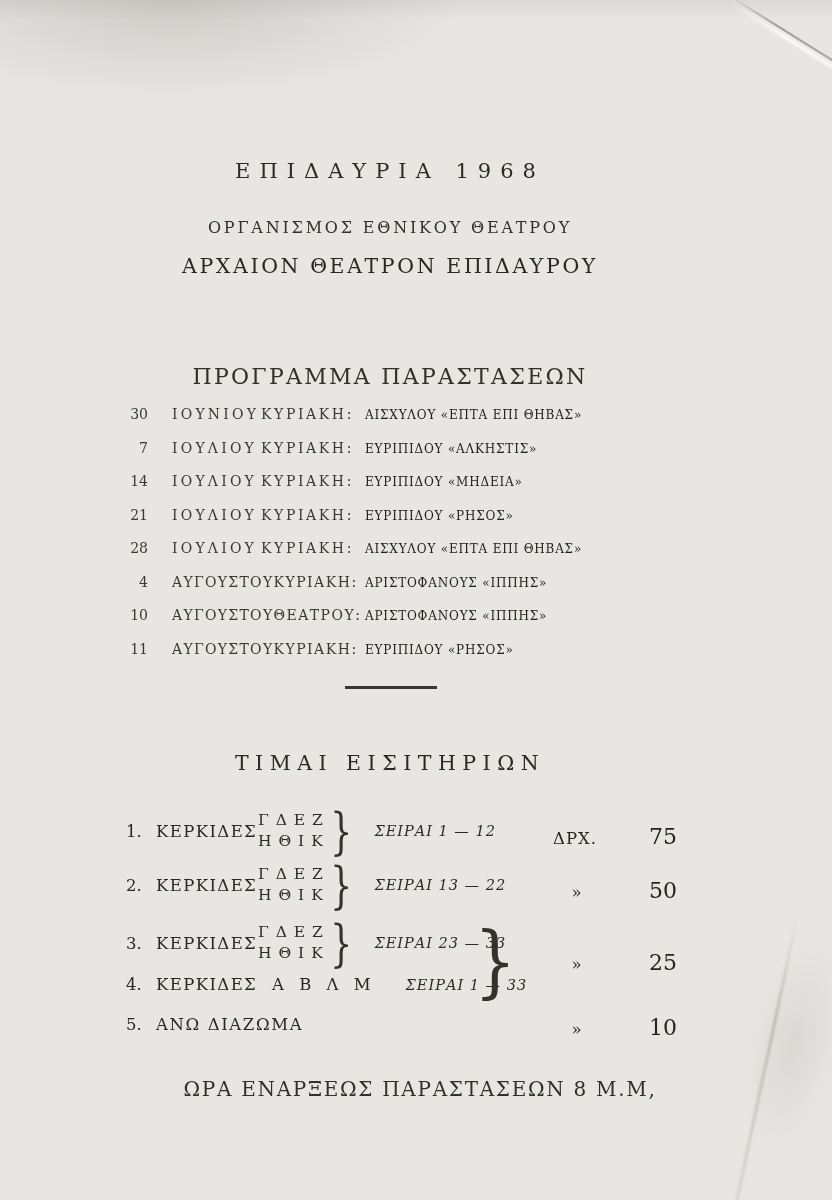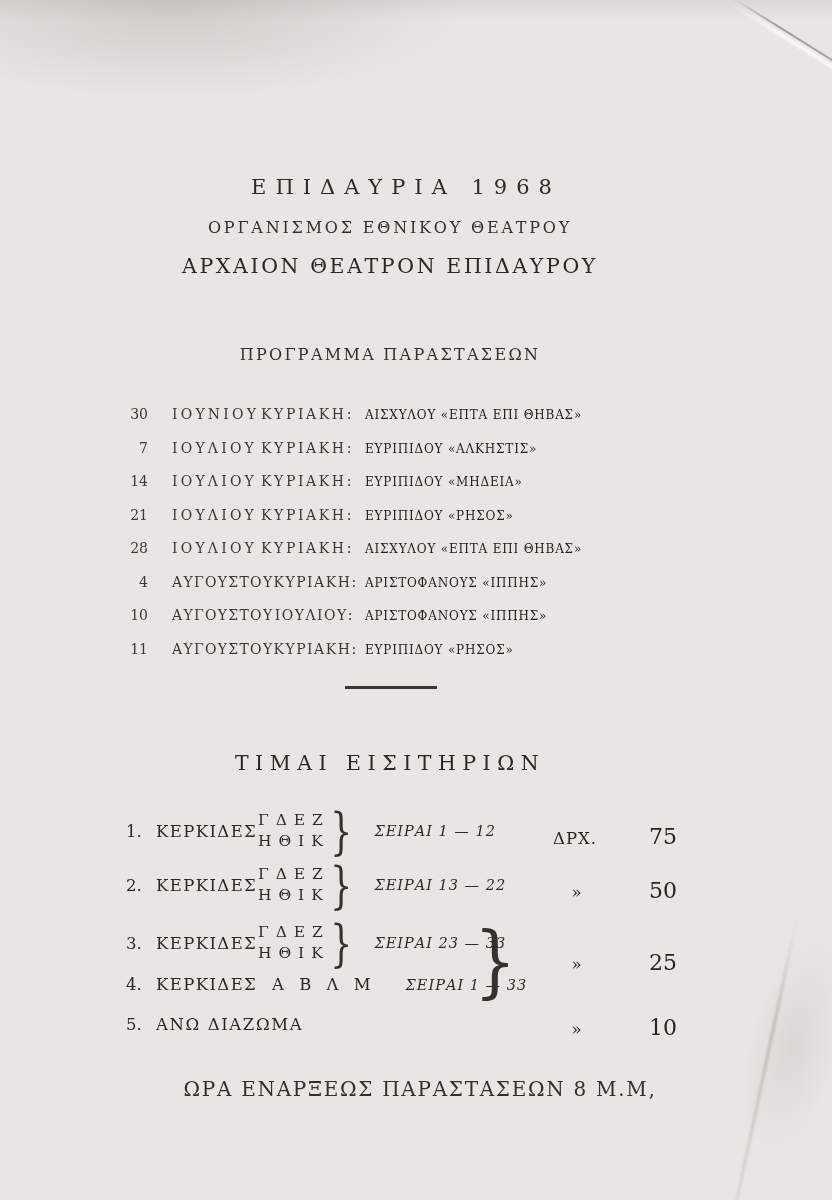--- a/index.html
+++ b/index.html
@@ -26,24 +26,24 @@
   .crease-br{position:absolute;left:796px;top:915px;width:3px;height:305px;
     background:linear-gradient(rgba(104,102,95,0),rgba(104,102,95,0.30) 35%,rgba(104,102,95,0.12) 100%);
     transform:rotate(12deg);transform-origin:top center;filter:blur(1.2px);}
   .smudge-br{position:absolute;left:730px;top:930px;width:110px;height:300px;
     background:radial-gradient(55% 48% at 50% 38%, rgba(95,93,87,0.10), rgba(95,93,87,0) 75%);
     transform:rotate(14deg);}
 
   .content{position:absolute;left:0;top:0;width:780px;height:1200px;}
 
   .center{width:100%;text-align:center;position:absolute;}
-  .festival{top:159px;font-size:21px;letter-spacing:9px;font-weight:normal;margin:16px;color:#2d2b26;}
+  .festival{top:159px;font-size:21px;letter-spacing:9px;font-weight:normal;margin:0;color:#2d2b26;}
   .org{top:218px;font-size:16px;letter-spacing:2.8px;color:#32302b;}
   .venue{top:254px;font-size:20.5px;letter-spacing:2.6px;color:#2a2823;}
-  .program-title{top:345px;font-size:16px;letter-spacing:2.3px;color:#33312c;}
+  .program-title{top:364px;font-size:22px;letter-spacing:2.3px;color:#33312c;}
 
   .schedule{position:absolute;left:124px;top:406px;}
   .srow{display:flex;align-items:baseline;margin-bottom:15.5px;line-height:17px;}
   .sdate{display:flex;align-items:baseline;width:230px;font-size:14px;color:#3b3833;}
   .snum{width:24px;text-align:right;margin-right:24px;flex:none;}
   .stext{flex:1;display:flex;justify-content:space-between;}
   .wide .smonth{letter-spacing:3.2px;}
   .wide .swday{letter-spacing:2.6px;}
   .narrow .smonth{letter-spacing:1.3px;}
   .narrow .swday{letter-spacing:1.5px;}
@@ -147,21 +147,21 @@
               <span class="swday">ΚΥΡΙΑΚΗ:</span>
             </span>
           </span>
         <span class="splay">ΑΡΙΣΤΟΦΑΝΟΥΣ «ΙΠΠΗΣ»</span>
       </div>
       <div class="srow narrow">
         <span class="sdate">
             <span class="snum">10</span>
             <span class="stext">
               <span class="smonth">ΑΥΓΟΥΣΤΟΥ</span>
-              <span class="swday">ΙΟΥΛΙΟΥ:</span>
+              <span class="swday">ΘΕΑΤΡΟΥ:</span>
             </span>
           </span>
         <span class="splay">ΑΡΙΣΤΟΦΑΝΟΥΣ «ΙΠΠΗΣ»</span>
       </div>
       <div class="srow narrow">
         <span class="sdate">
             <span class="snum">11</span>
             <span class="stext">
               <span class="smonth">ΑΥΓΟΥΣΤΟΥ</span>
               <span class="swday">ΚΥΡΙΑΚΗ:</span>

